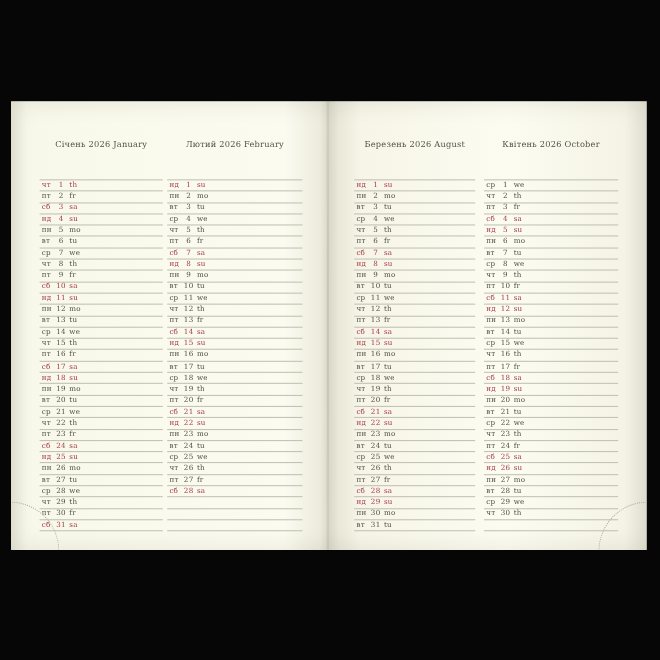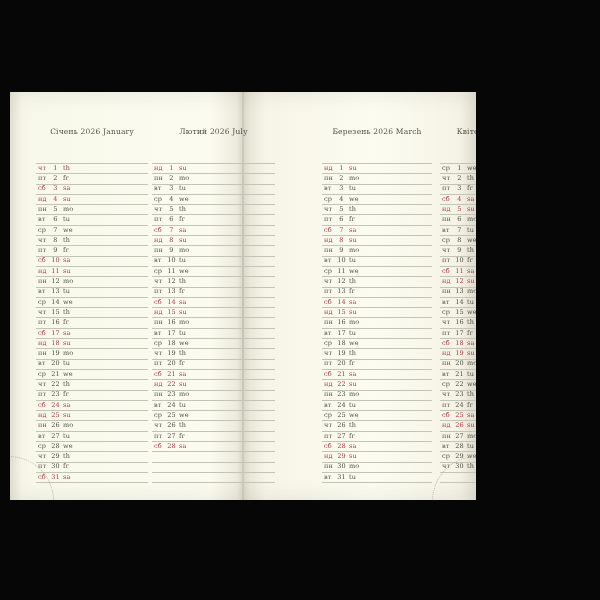--- a/index.html
+++ b/index.html
@@ -2,21 +2,21 @@
 <html><head>
 <meta charset="utf-8">
 <style>
   html,body{margin:0;padding:0;}
   body{
     width:600px;height:600px;position:relative;overflow:hidden;
     background:#060606;
     font-family:"DejaVu Serif","Liberation Serif",serif;
   }
   .book{
-    position:absolute;left:10px;top:92px;width:466px;height:408px;
+    position:absolute;left:10px;top:92px;width:578px;height:408px;
     overflow:hidden;
     background:linear-gradient(90deg,
       #e9e8d9 0%, #f8f8ea 2.5%, #fbfbf0 43%, #ecebdc 48.6%,
       #d9d8c8 50%, #e9e8d9 51.6%, #f6f5e7 55%, #fcfcf1 78%,
       #f4f3e5 96.5%, #e6e5d6 100%);
     box-shadow:inset 0 0 22px rgba(40,40,30,0.10);
   }
   .month-col{position:absolute;top:30px;}
   .month-header{
     height:29px;box-sizing:border-box;padding-top:5px;
@@ -208,21 +208,21 @@
           <span class="day-en">fr</span>
         </div>
         <div class="day-row red">
           <span class="day-uk">сб</span>
           <span class="day-num">31</span>
           <span class="day-en">sa</span>
         </div>
       </div>
     </div>
   <div class="month-col" id="month-col-1" style="left:142px;width:123px">
-      <div class="month-header">Лютий 2026 July</div>
+      <div class="month-header">Лютий 2026 February</div>
       <div class="month-table">
         <div class="day-row red">
           <span class="day-uk">нд</span>
           <span class="day-num">1</span>
           <span class="day-en">su</span>
         </div>
         <div class="day-row">
           <span class="day-uk">пн</span>
           <span class="day-num">2</span>
           <span class="day-en">mo</span>
@@ -356,21 +356,21 @@
           <span class="day-uk">сб</span>
           <span class="day-num">28</span>
           <span class="day-en">sa</span>
         </div>
         <div class="day-row"></div>
         <div class="day-row"></div>
         <div class="day-row"></div>
       </div>
     </div>
   <div class="month-col" id="month-col-2" style="left:312px;width:110px">
-      <div class="month-header">Березень 2026 March</div>
+      <div class="month-header">Березень 2026 August</div>
       <div class="month-table">
         <div class="day-row red">
           <span class="day-uk">нд</span>
           <span class="day-num">1</span>
           <span class="day-en">su</span>
         </div>
         <div class="day-row">
           <span class="day-uk">пн</span>
           <span class="day-num">2</span>
           <span class="day-en">mo</span>

